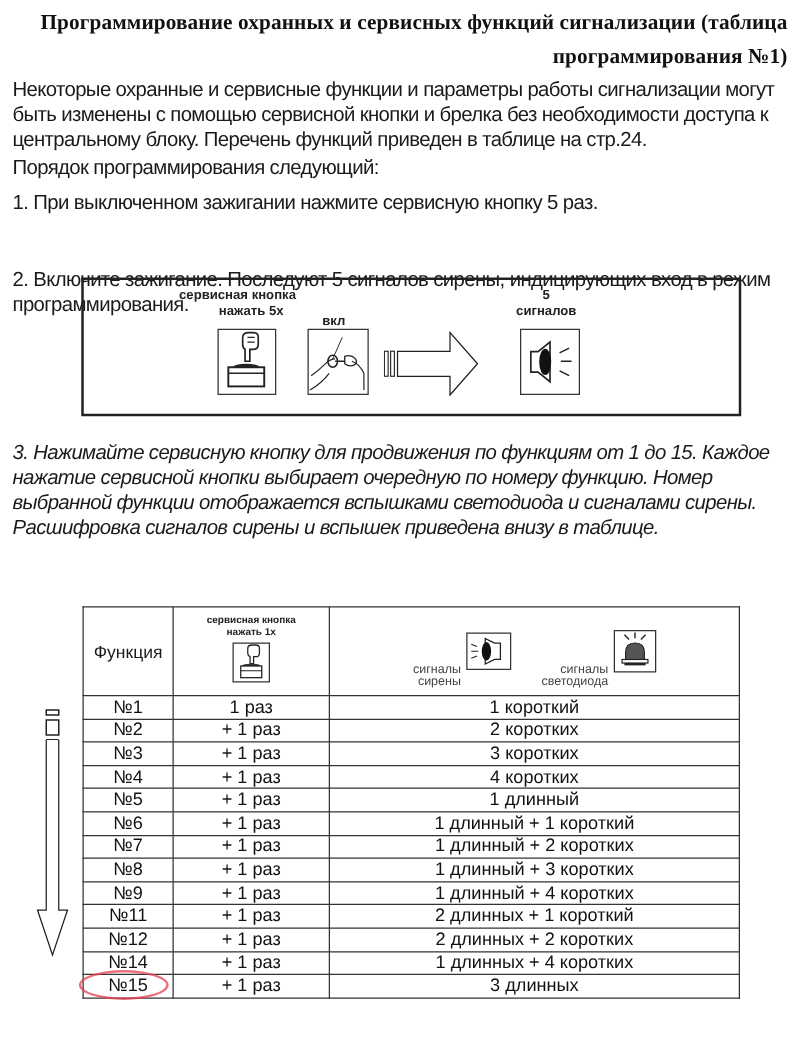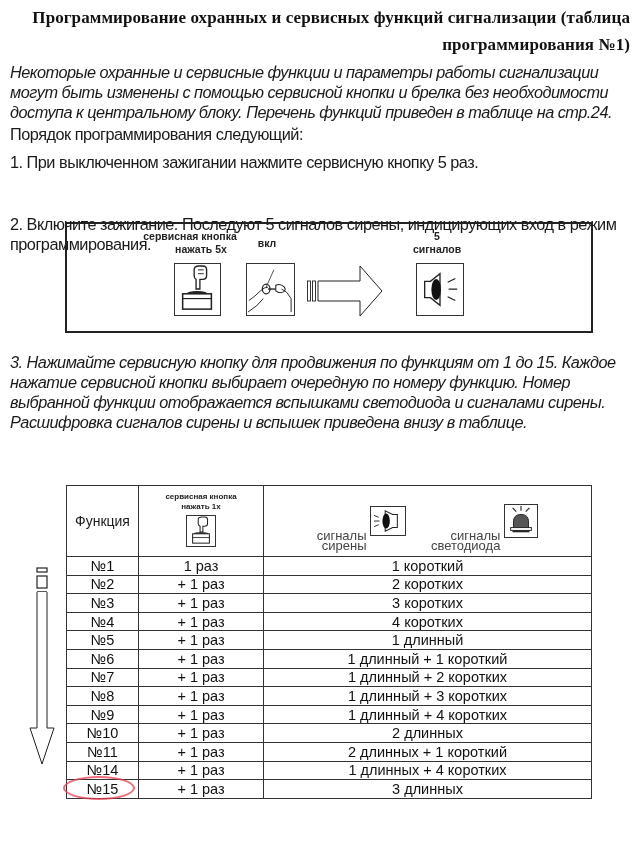--- a/index.html
+++ b/index.html
@@ -8,21 +8,21 @@
   .title {
     position: absolute; left: 10px; top: 4px; width: 620px;
     font-family: Liberation Serif, serif; font-weight: bold; font-size: 17px; line-height: 27px;
     color: #111; letter-spacing: 0.1px; text-align: right;
   }
   .para {
     position: absolute; left: 10px; width: 620px;
     font-size: 16.3px; line-height: 20px; color: #1a1a1a; letter-spacing: -0.5px;
     font-family: "Liberation Sans", sans-serif;
   }
-  #intro { top: 62px; font-style: italic; }
+  #intro { top: 62px; }
   #order { top: 124px; }
   #step1 { top: 152px; }
   #step2 { top: 168px; margin-top: 46px; }
   #step3 { top: 352px; font-style: italic; }
 
   
   .diagram {
     position: absolute; left: 65px; top: 222px; width: 528px; height: 111px;
     border: 2px solid #222;
   }
@@ -33,21 +33,21 @@
   
   .table-wrap { position: absolute; left: 66px; top: 485px; width: 526px; }
   table.func { border-collapse: collapse; width: 526px; table-layout: fixed; }
   table.func th, table.func td { border: 1.2px solid #333; text-align: center; font-weight: normal; }
   table.func td { height: 18.6px; font-size: 14.5px; line-height: 16px; color: #111; padding: 0; }
   table.func th { height: 71px; vertical-align: middle; }
   .col1 { width: 72px; }
   .col2 { width: 125px; }
   .th-func { font-size: 14px; }
   .hdr-btn-label { font-size: 8px; font-weight: bold; line-height: 10px; color: #222; }
-  .hdr-small { font-size: 13px; color: #444; line-height: 10px; text-align: right; margin-top: 40px; }
+  .hdr-small { font-size: 10px; color: #444; line-height: 10px; text-align: right; margin-top: 40px; }
   .hdr-group { display: inline-flex; align-items: center; gap: 4px; margin: 0 10px; }
   .hdr-icon { width: 36px; height: 34px; border: 1.2px solid #333; display: inline-block; }
   .hdr-icon svg { width: 100%; height: 100%; display: block; }
 
   .side-arrow { position: absolute; left: 28px; top: 566px; width: 36px; height: 200px; }
   .highlight {
     position: absolute; left: 63px; top: 776px; width: 72px; height: 24px;
     border: 2.5px solid rgba(232, 60, 80, 0.75); border-radius: 50%;
     filter: blur(0.4px);
   }
@@ -60,21 +60,21 @@
 <div class="para" id="intro">Некоторые охранные и сервисные функции и параметры работы сигнализации могут быть изменены с помощью сервисной кнопки и брелка без необходимости доступа к центральному блоку. Перечень функций приведен в таблице на стр.24.</div>
 <div class="para" id="order">Порядок программирования следующий:</div>
 <div class="para" id="step1">1. При выключенном зажигании нажмите сервисную кнопку 5 раз.</div>
 <div class="para" id="step2">2. Включите зажигание. Последуют 5 сигналов сирены, индицирующих вход в режим программирования.</div>
 
 <div class="diagram">
   <div class="dlabel" style="left:58px; top:6px; width:130px;">
     <div>сервисная кнопка</div>
     <div style="padding-left:22px;">нажать 5х</div>
   </div>
-  <div class="dlabel" style="left:180px; top:13px; width:40px;">вкл</div>
+  <div class="dlabel" style="left:180px; top:27px; width:40px;">вкл</div>
   <div class="dlabel" style="left:335px; top:6px; width:70px;">
     <div>5</div>
     <div>сигналов</div>
   </div>
 
   <div class="icon-box" style="left:107px; top:39px; width:47px; height:53px;">
     <svg viewBox="0 0 47 53">
       <path d="M20 6 q0 -4 5 -4 h4 q4 0 4 4 v6 q0 4 -4 4 h-3 v10 h-4 v-10 q-2 -1 -2 -4z" fill="#fff" stroke="#222" stroke-width="1.4"></path>
       <path d="M24 6 h6 M24 10 h6" stroke="#222" stroke-width="1"></path>
       <ellipse cx="23" cy="31" rx="11" ry="3" fill="#222"></ellipse>
@@ -216,28 +216,28 @@
           <td>№8</td>
           <td>+ 1 раз</td>
           <td>1 длинный + 3 коротких</td>
         </tr>
       <tr>
           <td>№9</td>
           <td>+ 1 раз</td>
           <td>1 длинный + 4 коротких</td>
         </tr>
       <tr>
-          <td>№10</td>
-          <td>+ 1 раз</td>
-          <td>2 длинных</td>
-        </tr>
-      <tr>
           <td>№11</td>
           <td>+ 1 раз</td>
           <td>2 длинных + 1 короткий</td>
+        </tr>
+      <tr>
+          <td>№12</td>
+          <td>+ 1 раз</td>
+          <td>2 длинных + 2 коротких</td>
         </tr>
       <tr>
           <td>№14</td>
           <td>+ 1 раз</td>
           <td>1 длинных + 4 коротких</td>
         </tr>
       <tr>
           <td>№15</td>
           <td>+ 1 раз</td>
           <td>3 длинных</td>

